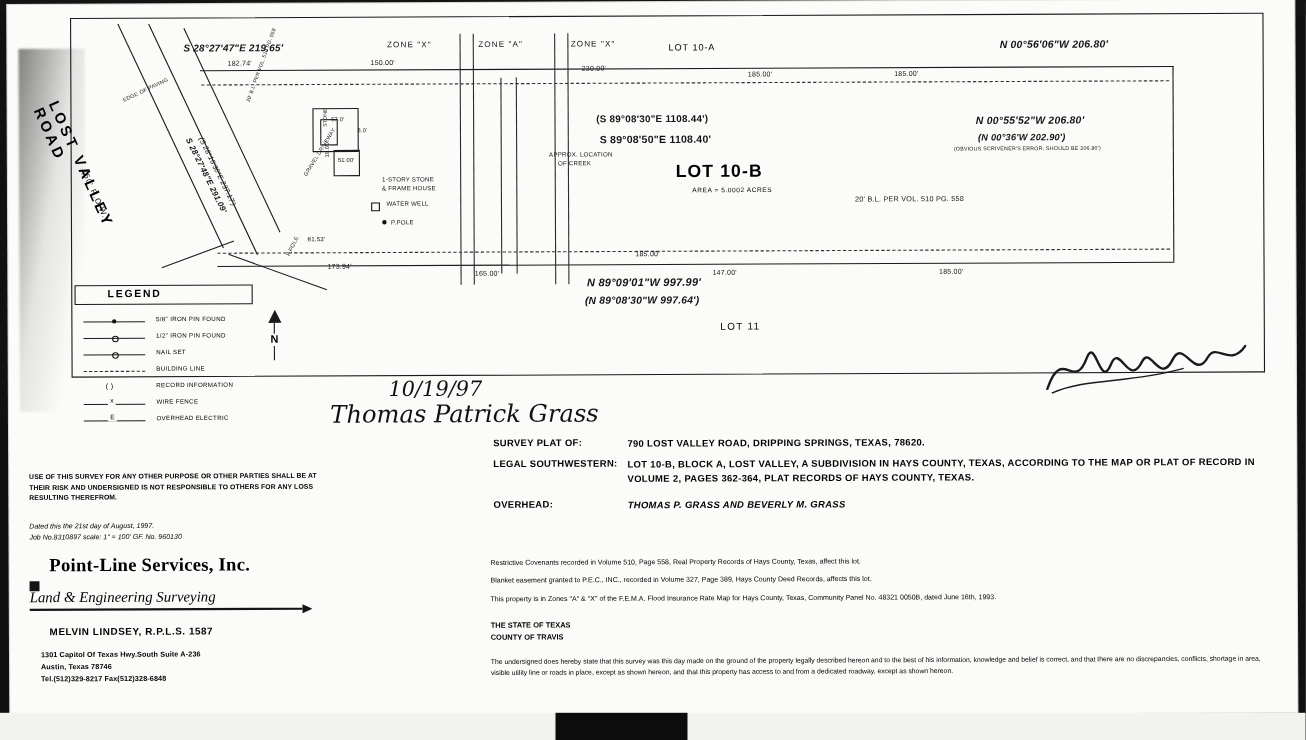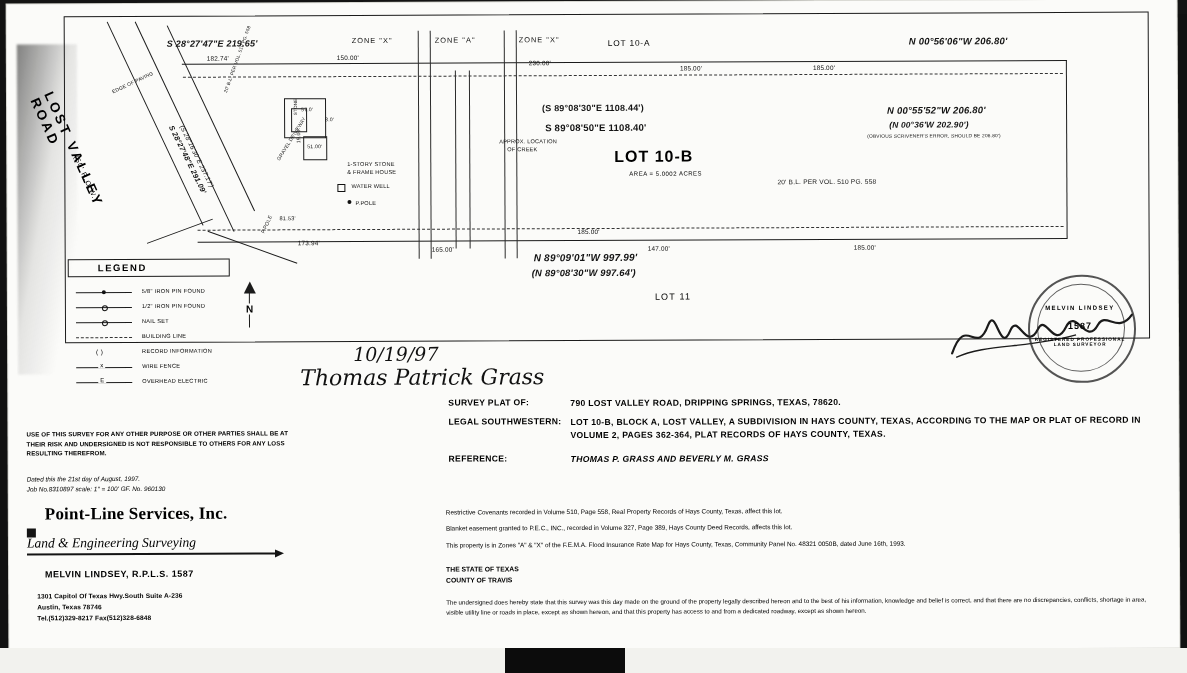--- a/index.html
+++ b/index.html
@@ -299,21 +299,21 @@
   <div id="plat-text">
     <div class="ptrow">
       <span class="ptlabel">SURVEY PLAT OF:</span>
       <div class="ptval">790 LOST VALLEY ROAD, DRIPPING SPRINGS, TEXAS, 78620.</div>
     </div>
     <div class="ptrow" style="margin-top:4px;">
       <span class="ptlabel">LEGAL SOUTHWESTERN:</span>
       <div class="ptval">LOT 10-B, BLOCK A, LOST VALLEY, A SUBDIVISION IN HAYS COUNTY, TEXAS, ACCORDING TO THE MAP OR PLAT OF RECORD IN VOLUME 2, PAGES 362-364, PLAT RECORDS OF HAYS COUNTY, TEXAS.</div>
     </div>
     <div class="ptrow" style="margin-top:12px;">
-      <span class="ptlabel">REFERENCE:</span>
+      <span class="ptlabel">OVERHEAD:</span>
       <div class="ptval ital">THOMAS P. GRASS AND BEVERLY M. GRASS</div>
     </div>
   </div>
 
   <div id="fine">
     <p>Restrictive Covenants recorded in Volume 510, Page 558, Real Property Records of Hays County, Texas, affect this lot.</p>
     <p>Blanket easement granted to P.E.C., INC., recorded in Volume 327, Page 389, Hays County Deed Records, affects this lot.</p>
     <p>This property is in Zones "A" &amp; "X" of the F.E.M.A. Flood Insurance Rate Map for Hays County, Texas, Community Panel No. 48321 0050B, dated June 16th, 1993.</p>
   </div>
 
@@ -323,24 +323,17 @@
   </div>
 
 
   <div id="undersigned">The undersigned does hereby state that this survey was this day made on the ground of the property legally described hereon and to the best of his information, knowledge and belief is correct, and that there are no discrepancies, conflicts, shortage in area, visible utility line or roads in place, except as shown hereon, and that this property has access to and from a dedicated roadway, except as shown hereon.</div>
 
   <svg id="seal-scribble" viewBox="0 0 190 80">
     <path d="M6,58 C20,18 30,62 42,30 C50,10 54,60 64,36 C72,16 80,58 92,34 C100,18 108,56 120,32 C130,12 140,52 152,30 C160,16 172,40 186,20" stroke="#1b1b1b" stroke-width="2.2" fill="none" stroke-linecap="round"></path>
     <path d="M10,62 C40,48 80,54 130,40" stroke="#1b1b1b" stroke-width="1.4" fill="none"></path>
   </svg>
 
-  <div id="seal">
-    <div class="ring"></div>
-    <div class="ring2"></div>
-    <div class="txt" style="top:30px;">MELVIN LINDSEY</div>
-    <div class="txt" style="top:46px;font-size:9px;letter-spacing:1px;">1587</div>
-    <div class="txt" style="top:62px;font-size:4.6px;letter-spacing:1px;width:104px;">REGISTERED PROFESSIONAL LAND SURVEYOR</div>
-  </div>
 
 </div>
 
 <div class="scan-edge" id="edge-bottom"></div>
 <div class="scan-edge" id="edge-bottom-dark"></div>
 
 </body></html>

